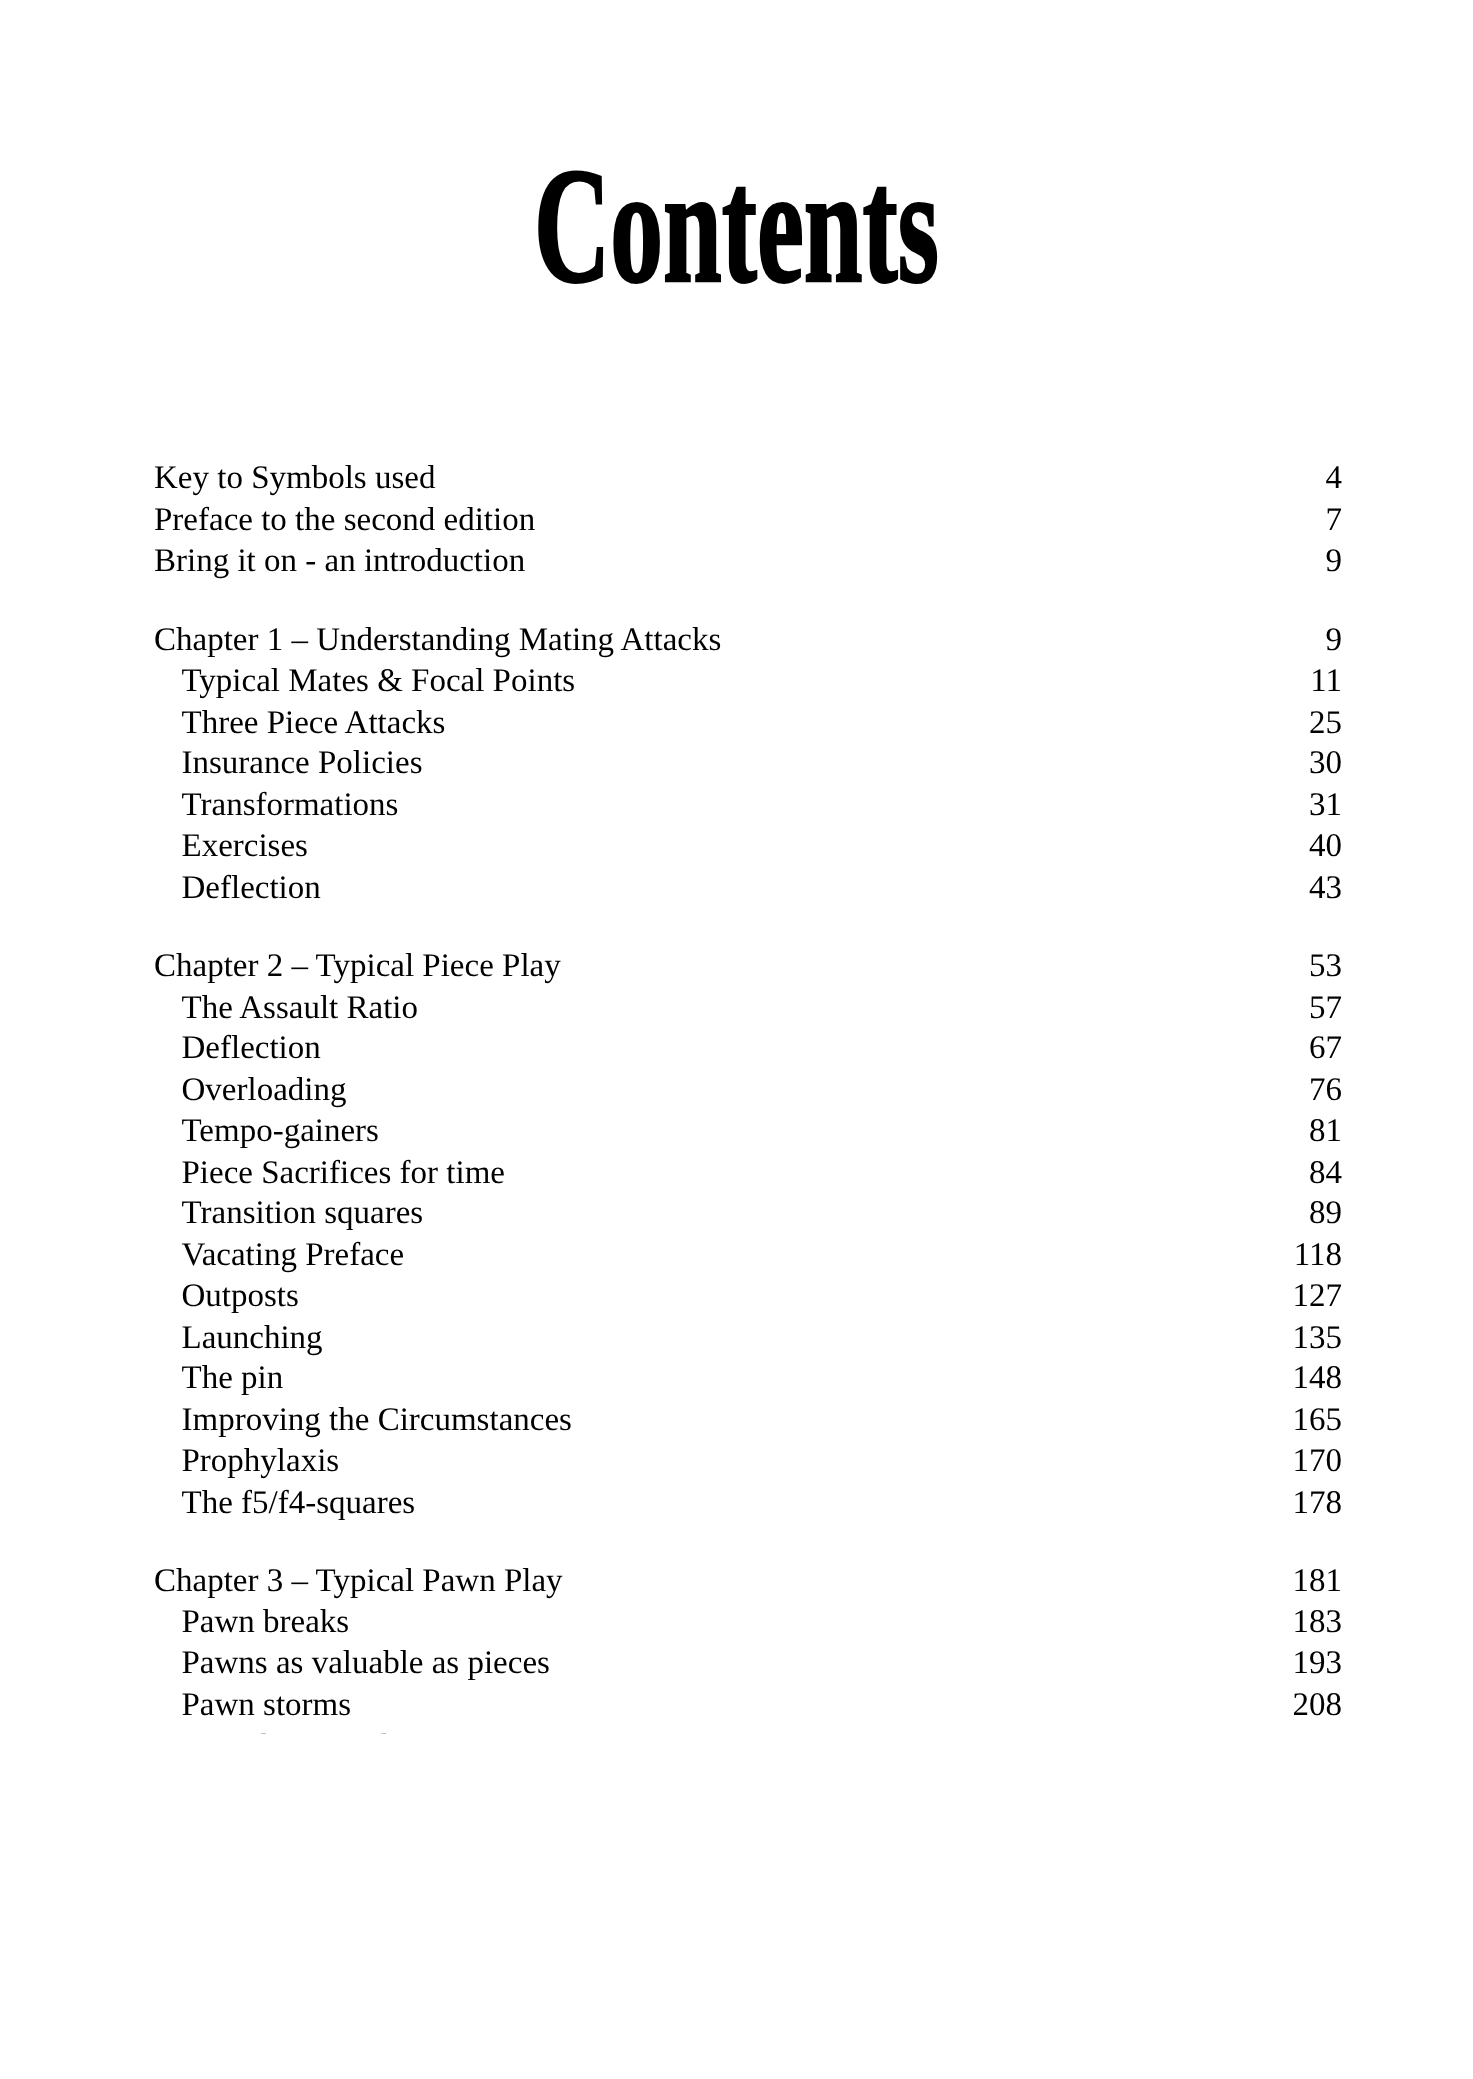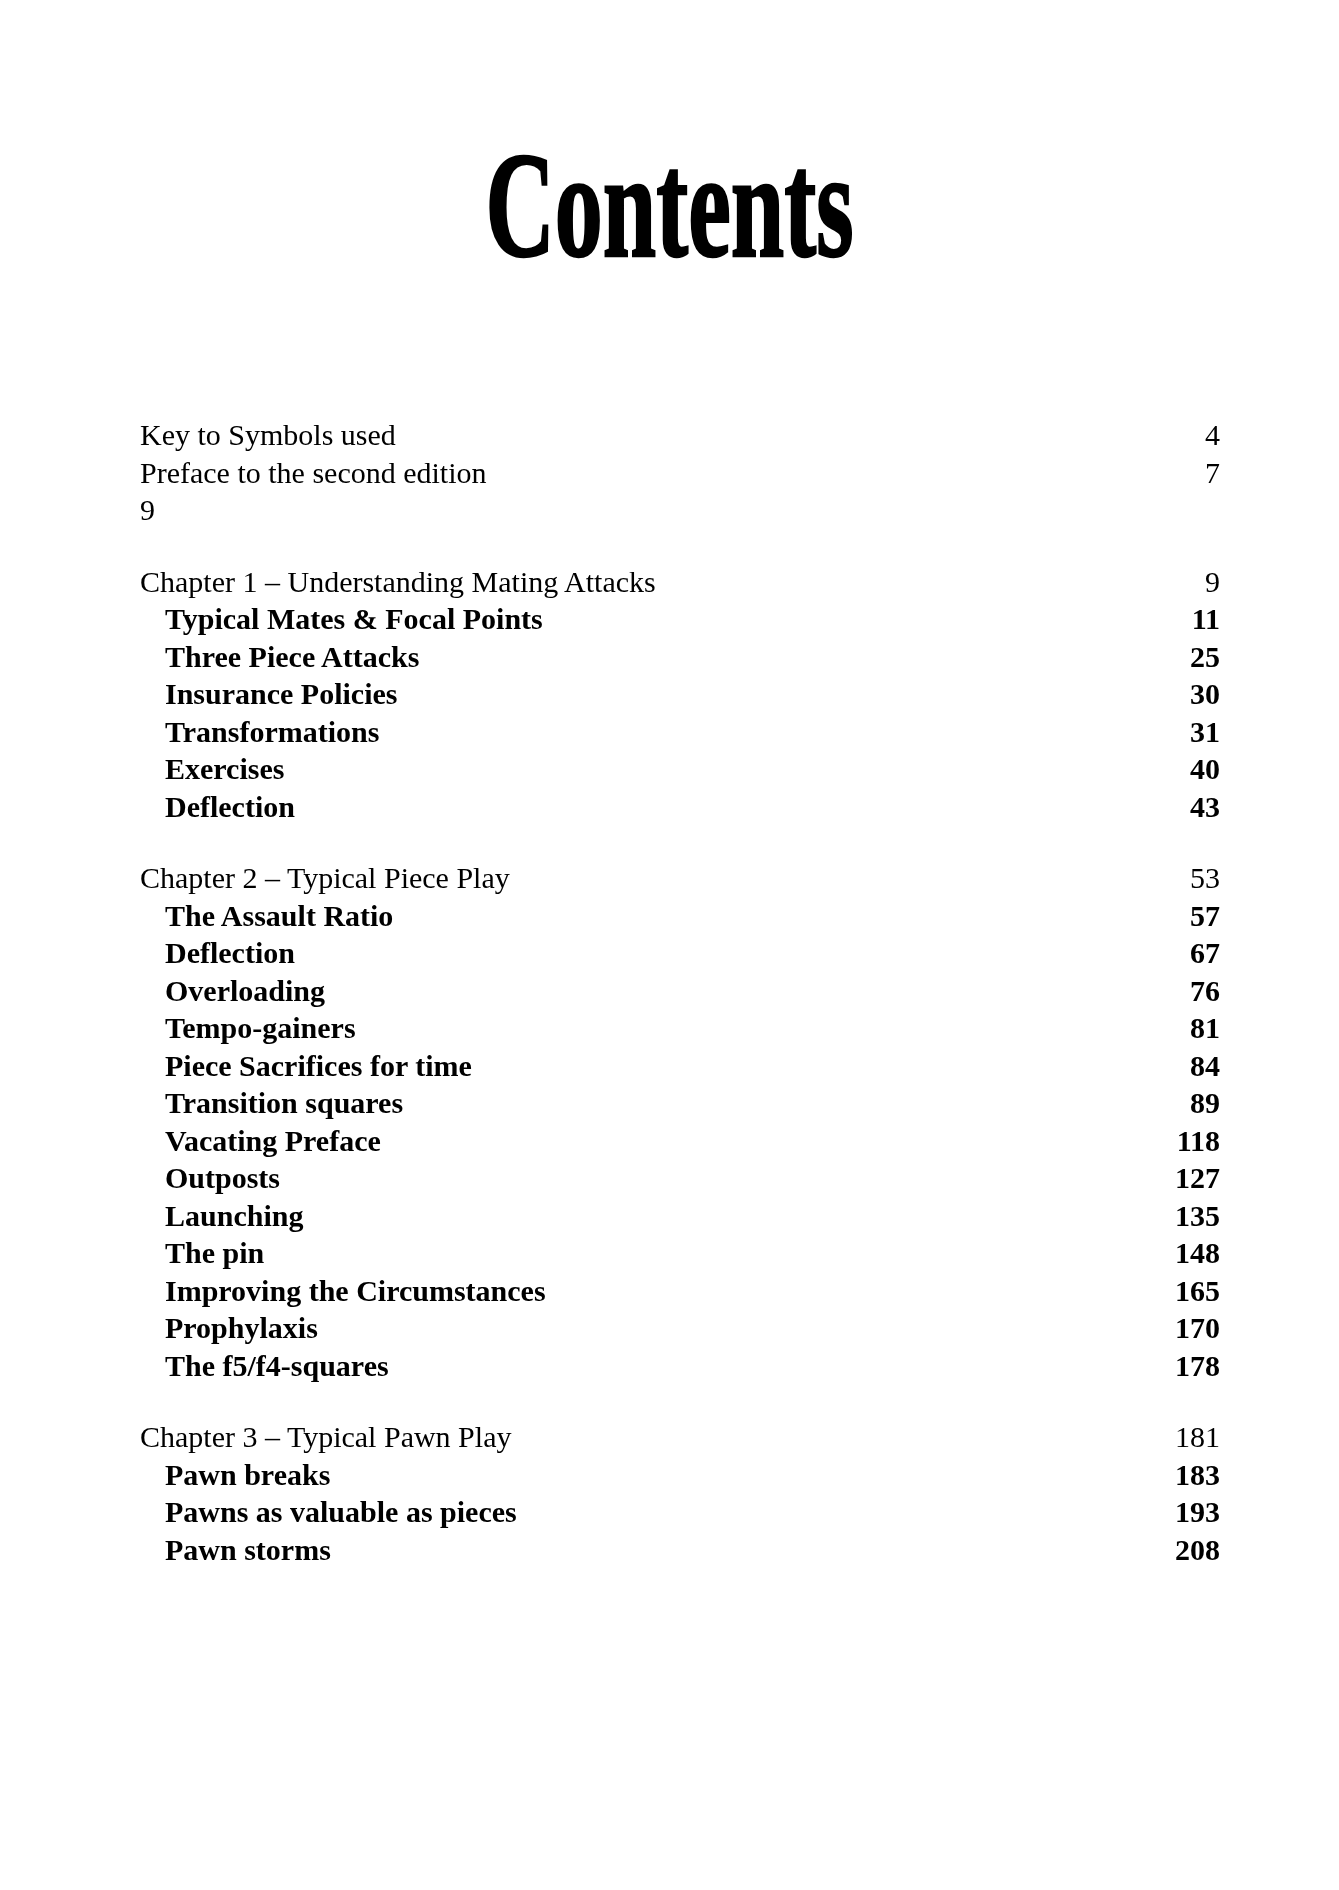--- a/index.html
+++ b/index.html
@@ -36,41 +36,42 @@
   .group + .group { margin-top: 34px; }
   .row {
     display: flex;
     justify-content: space-between;
     align-items: baseline;
     font-size: 30px;
     line-height: 37.5px;
   }
   .row .label { white-space: nowrap; }
   .row .pagenum { text-align: right; white-space: nowrap; }
-  .row.sub { padding-left: 25px; font-weight: bold; }
+  .row.sub { padding-left: 25px; }
 </style>
 </head>
 <body>
 
 <div class="page">
 
   <h1 class="title">Contents</h1>
 
   <div class="toc">
 
     <div class="group">
       <div class="row">
         <span class="label">Key to Symbols used</span>
         <span class="pagenum">4</span>
       </div>
       <div class="row">
         <span class="label">Preface to the second edition</span>
         <span class="pagenum">7</span>
       </div>
       <div class="row">
+        <span class="label">Bring it on - an introduction</span>
         <span class="pagenum">9</span>
       </div>
     </div>
 
     <div class="group">
       <div class="row">
         <span class="label">Chapter 1 – Understanding Mating Attacks</span>
         <span class="pagenum">9</span>
       </div>
       <div class="row sub">

